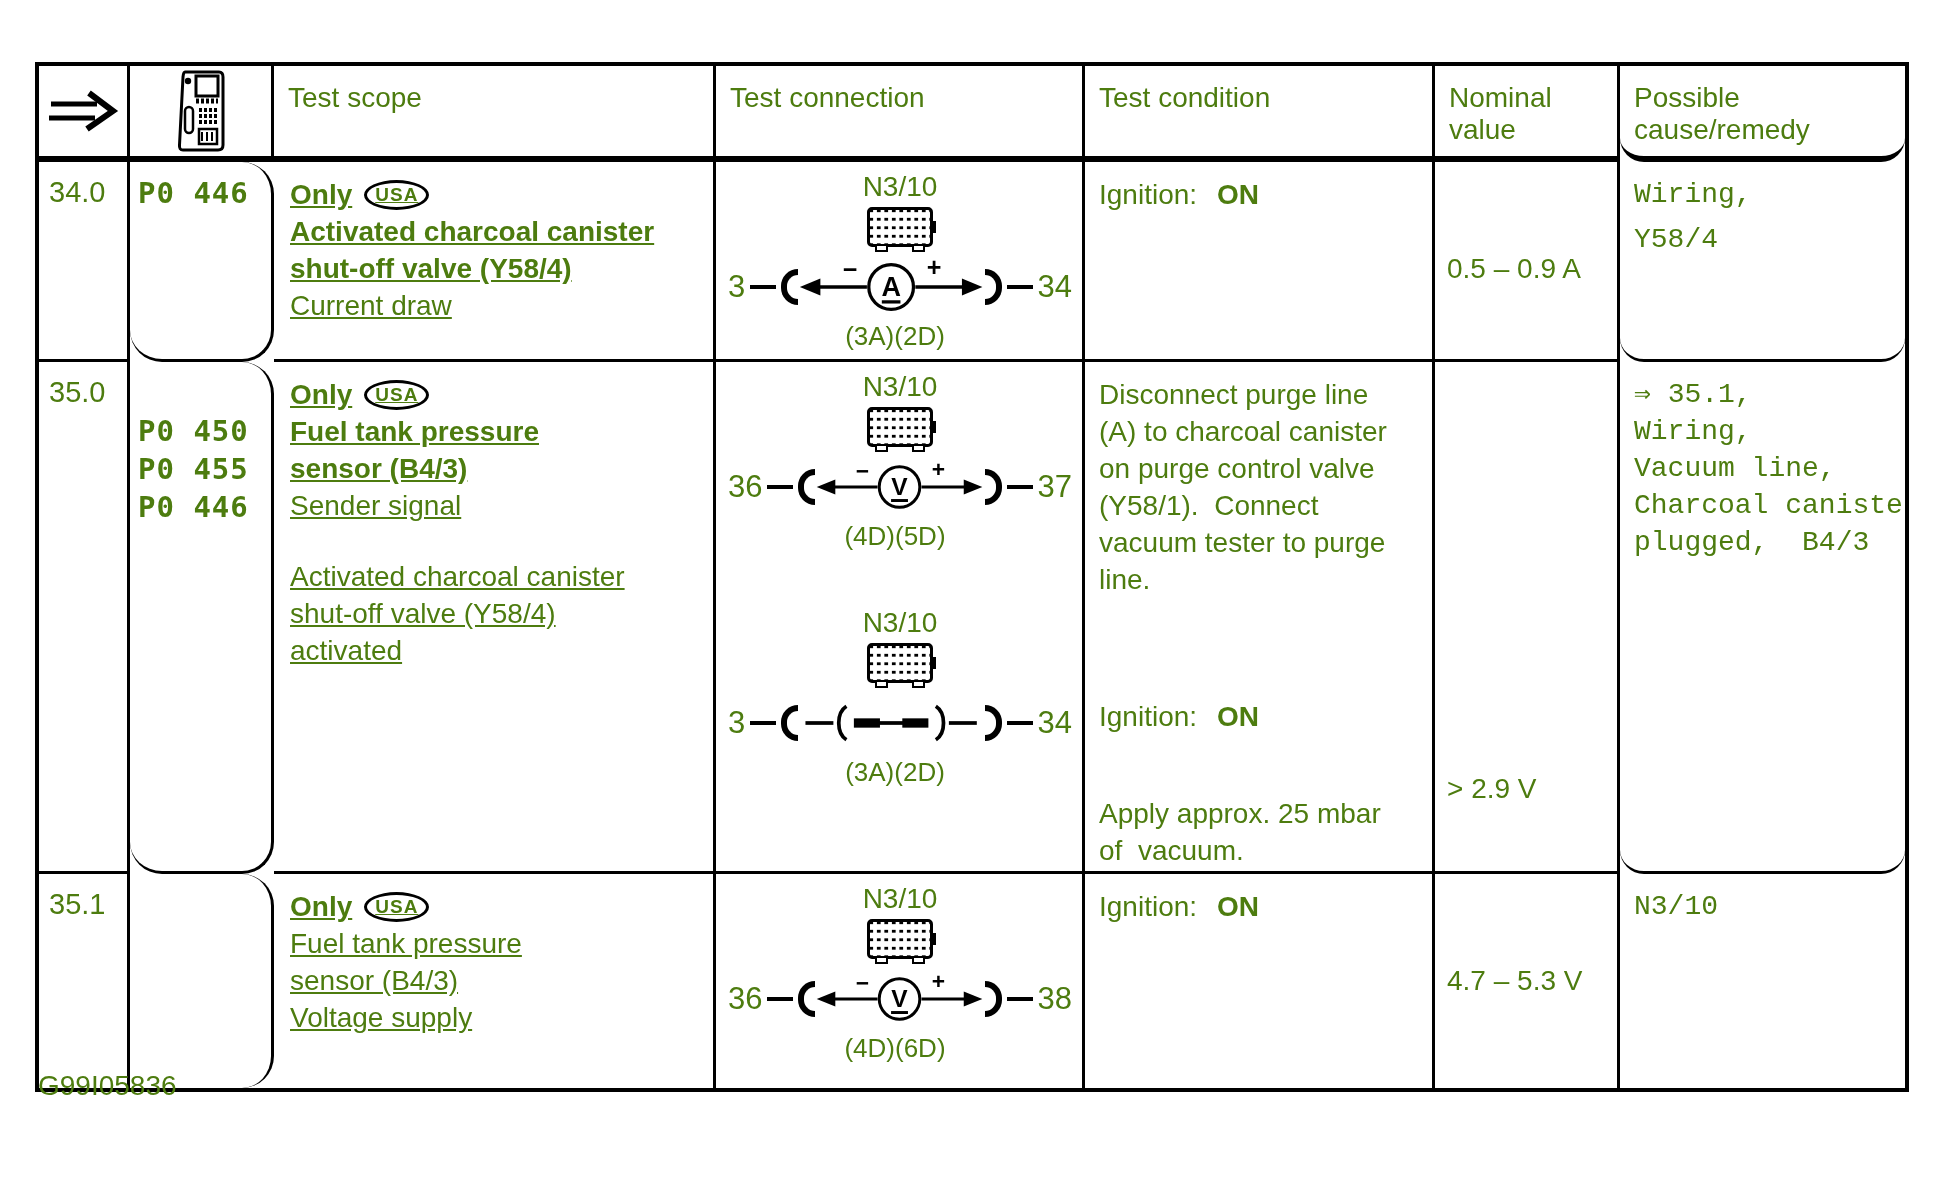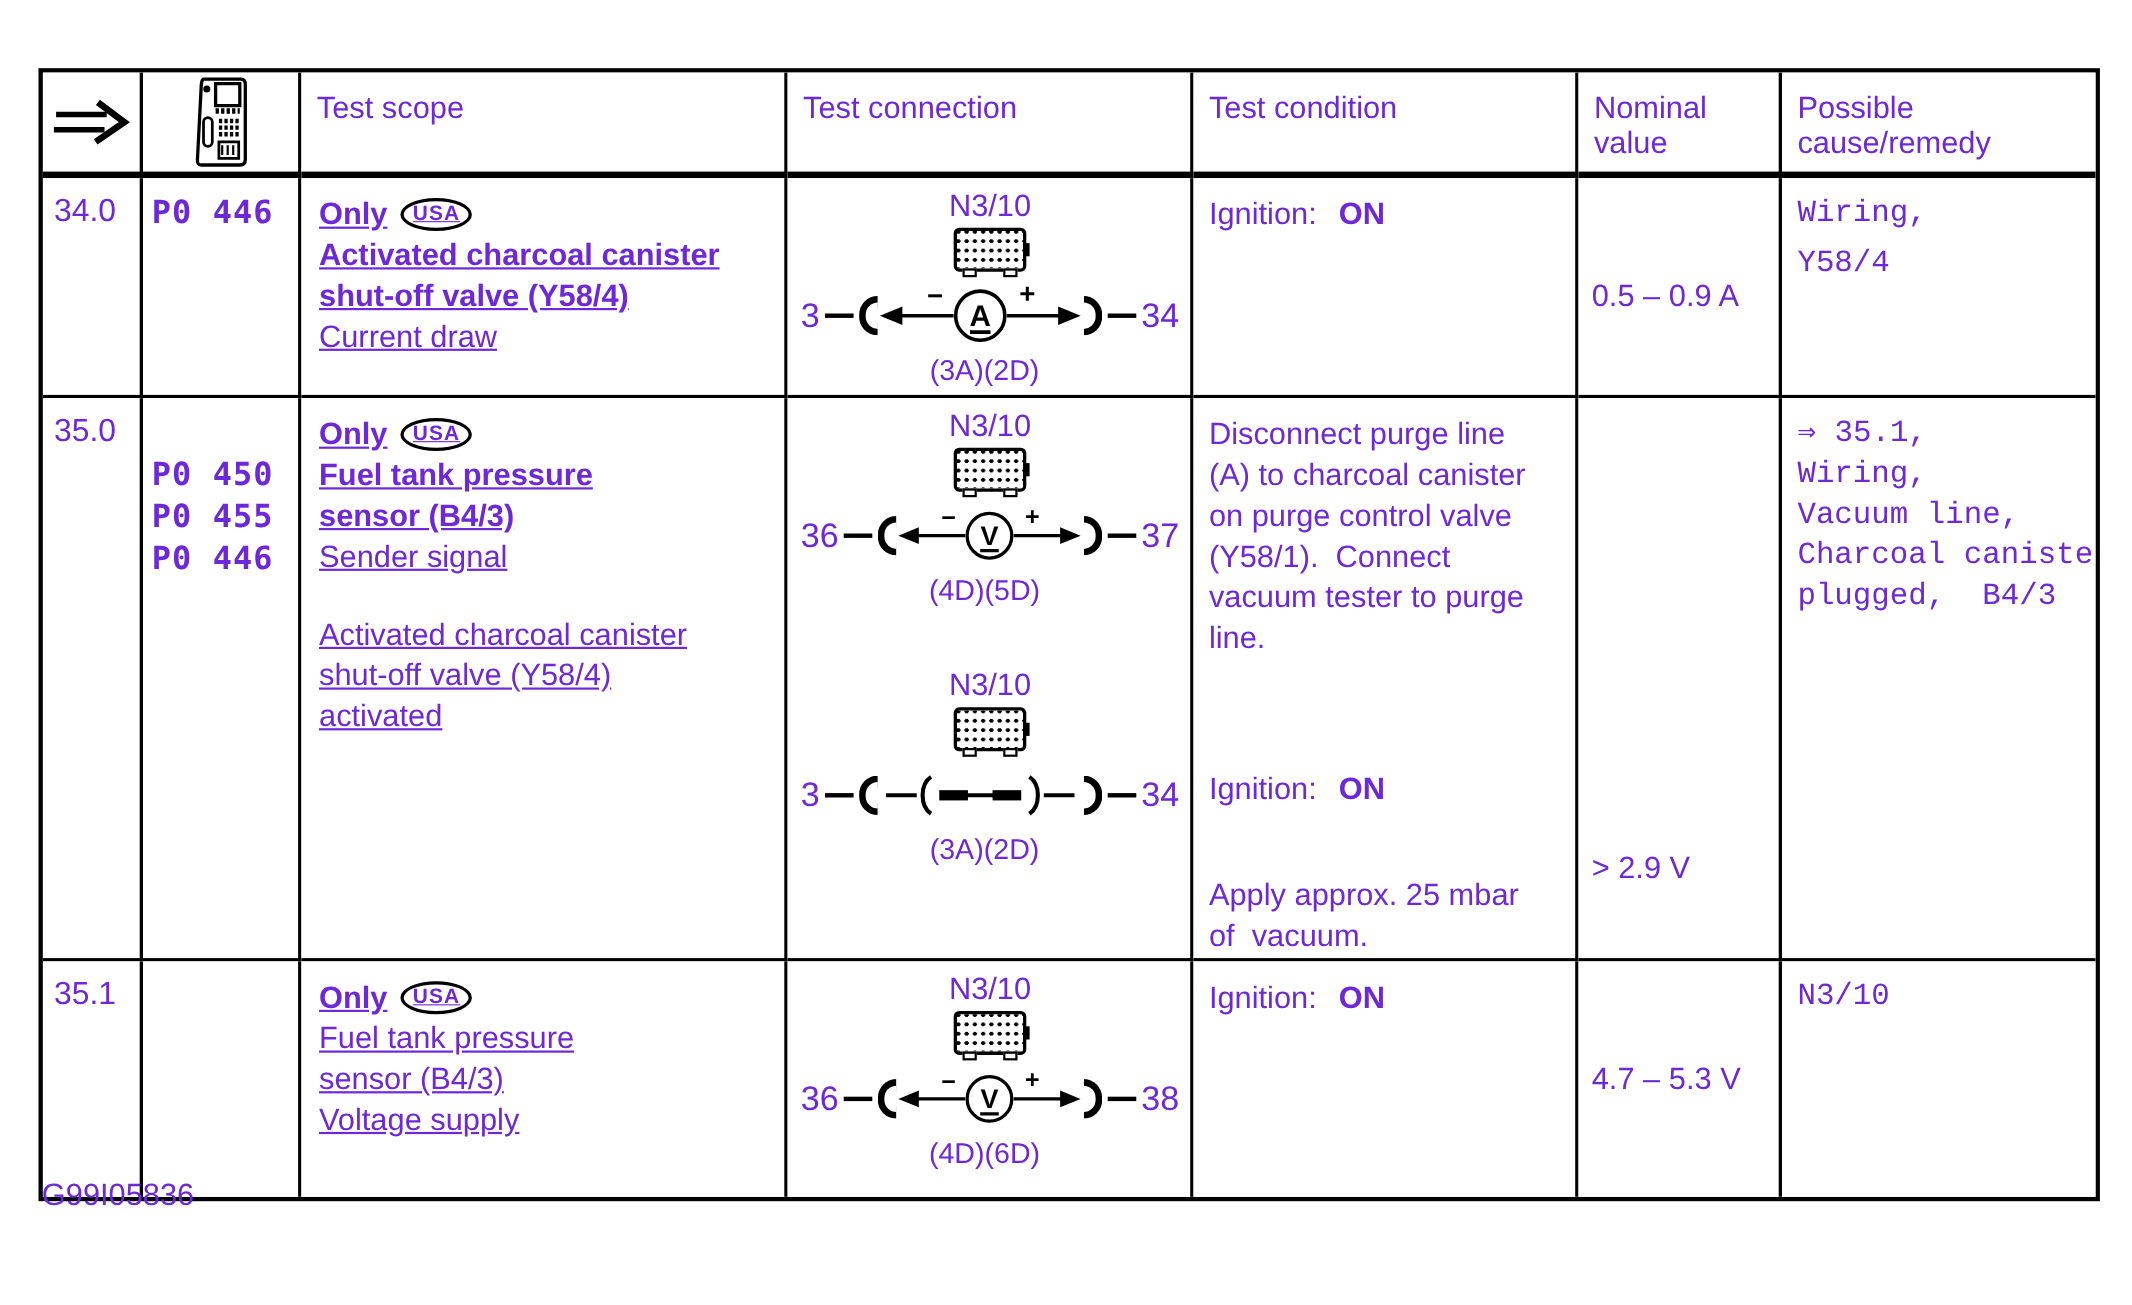--- a/index.html
+++ b/index.html
@@ -1,30 +1,30 @@
 <!DOCTYPE html>
 <html><head>
 <meta charset="utf-8">
 <style>
   html,body{margin:0;padding:0;background:#fff;}
-  .page{position:relative;width:1938px;height:1186px;background:#ffffff;color:#6d28d9;
+  .page{position:relative;width:1938px;height:1186px;background:#ffffff;color:#4d7c0f;
         font-family:"Liberation Sans", sans-serif;}
   .tbl{position:absolute;left:35px;top:62px;width:1874px;box-sizing:border-box;
        border:4px solid #000;display:grid;
        grid-template-columns:91px 144px 442px 369px 350px 185px auto;
        grid-template-rows:96px 200px 512px 214px;background:#fff;}
   .cell{border-right:3px solid #000;border-bottom:3px solid #000;box-sizing:border-box;
         overflow:hidden;background:#fff;position:relative;}
-  .cell.last{border-right:none;}
+  .cell.last{border-right:none;border-radius:24px;}
   .cell.hdr{border-bottom:6px solid #000;}
   .cell.bottom{border-bottom:none;}
   .hdr{font-size:28px;padding:16px 12px 0 14px;}
   .hdr.center{display:flex;align-items:center;justify-content:center;padding:0;}
   .stepcell{font-size:29px;padding:14px 4px 0 10px;}
-  .codecell{padding:12px 2px 0 8px;}
+  .codecell{padding:12px 2px 0 8px;border-radius:32px;}
   .lcd{font-family:"DejaVu Sans Mono", monospace;font-weight:bold;font-size:29px;
        letter-spacing:1px;line-height:38px;white-space:pre;}
   .codes-offset{margin-top:38px;}
   .scopecell{font-size:28px;padding:14px 6px 0 16px;line-height:37px;text-decoration:underline;}
   .line{white-space:pre;}
   .b{font-weight:bold;}
   .only-line{display:flex;align-items:center;gap:12px;font-weight:bold;}
   .usa-badge{border:3px solid #000;border-radius:50%;padding:2px 8px 3px;font-size:19px;
              font-weight:bold;letter-spacing:1px;line-height:1;}
   .block2{margin-top:34px;}

